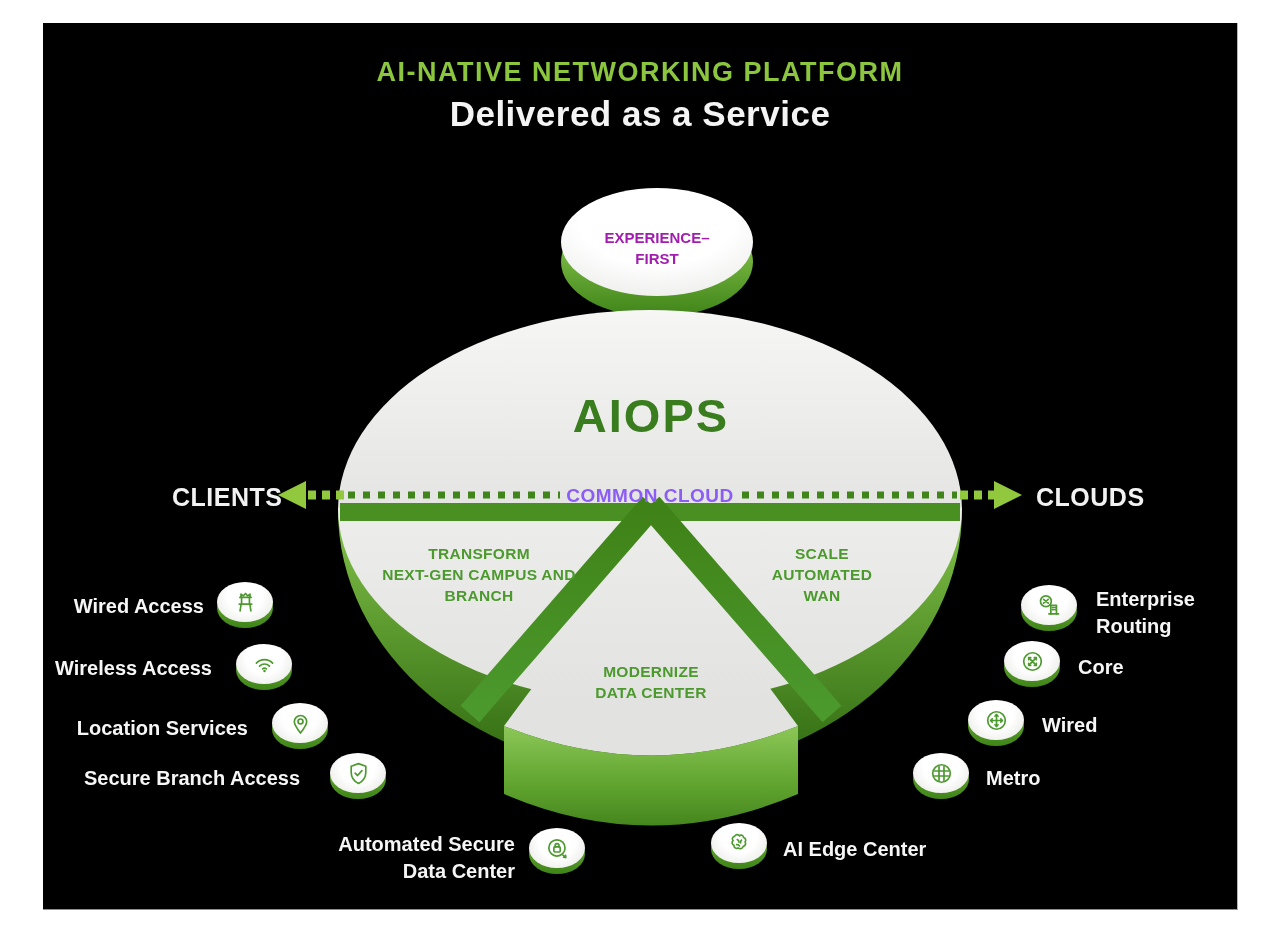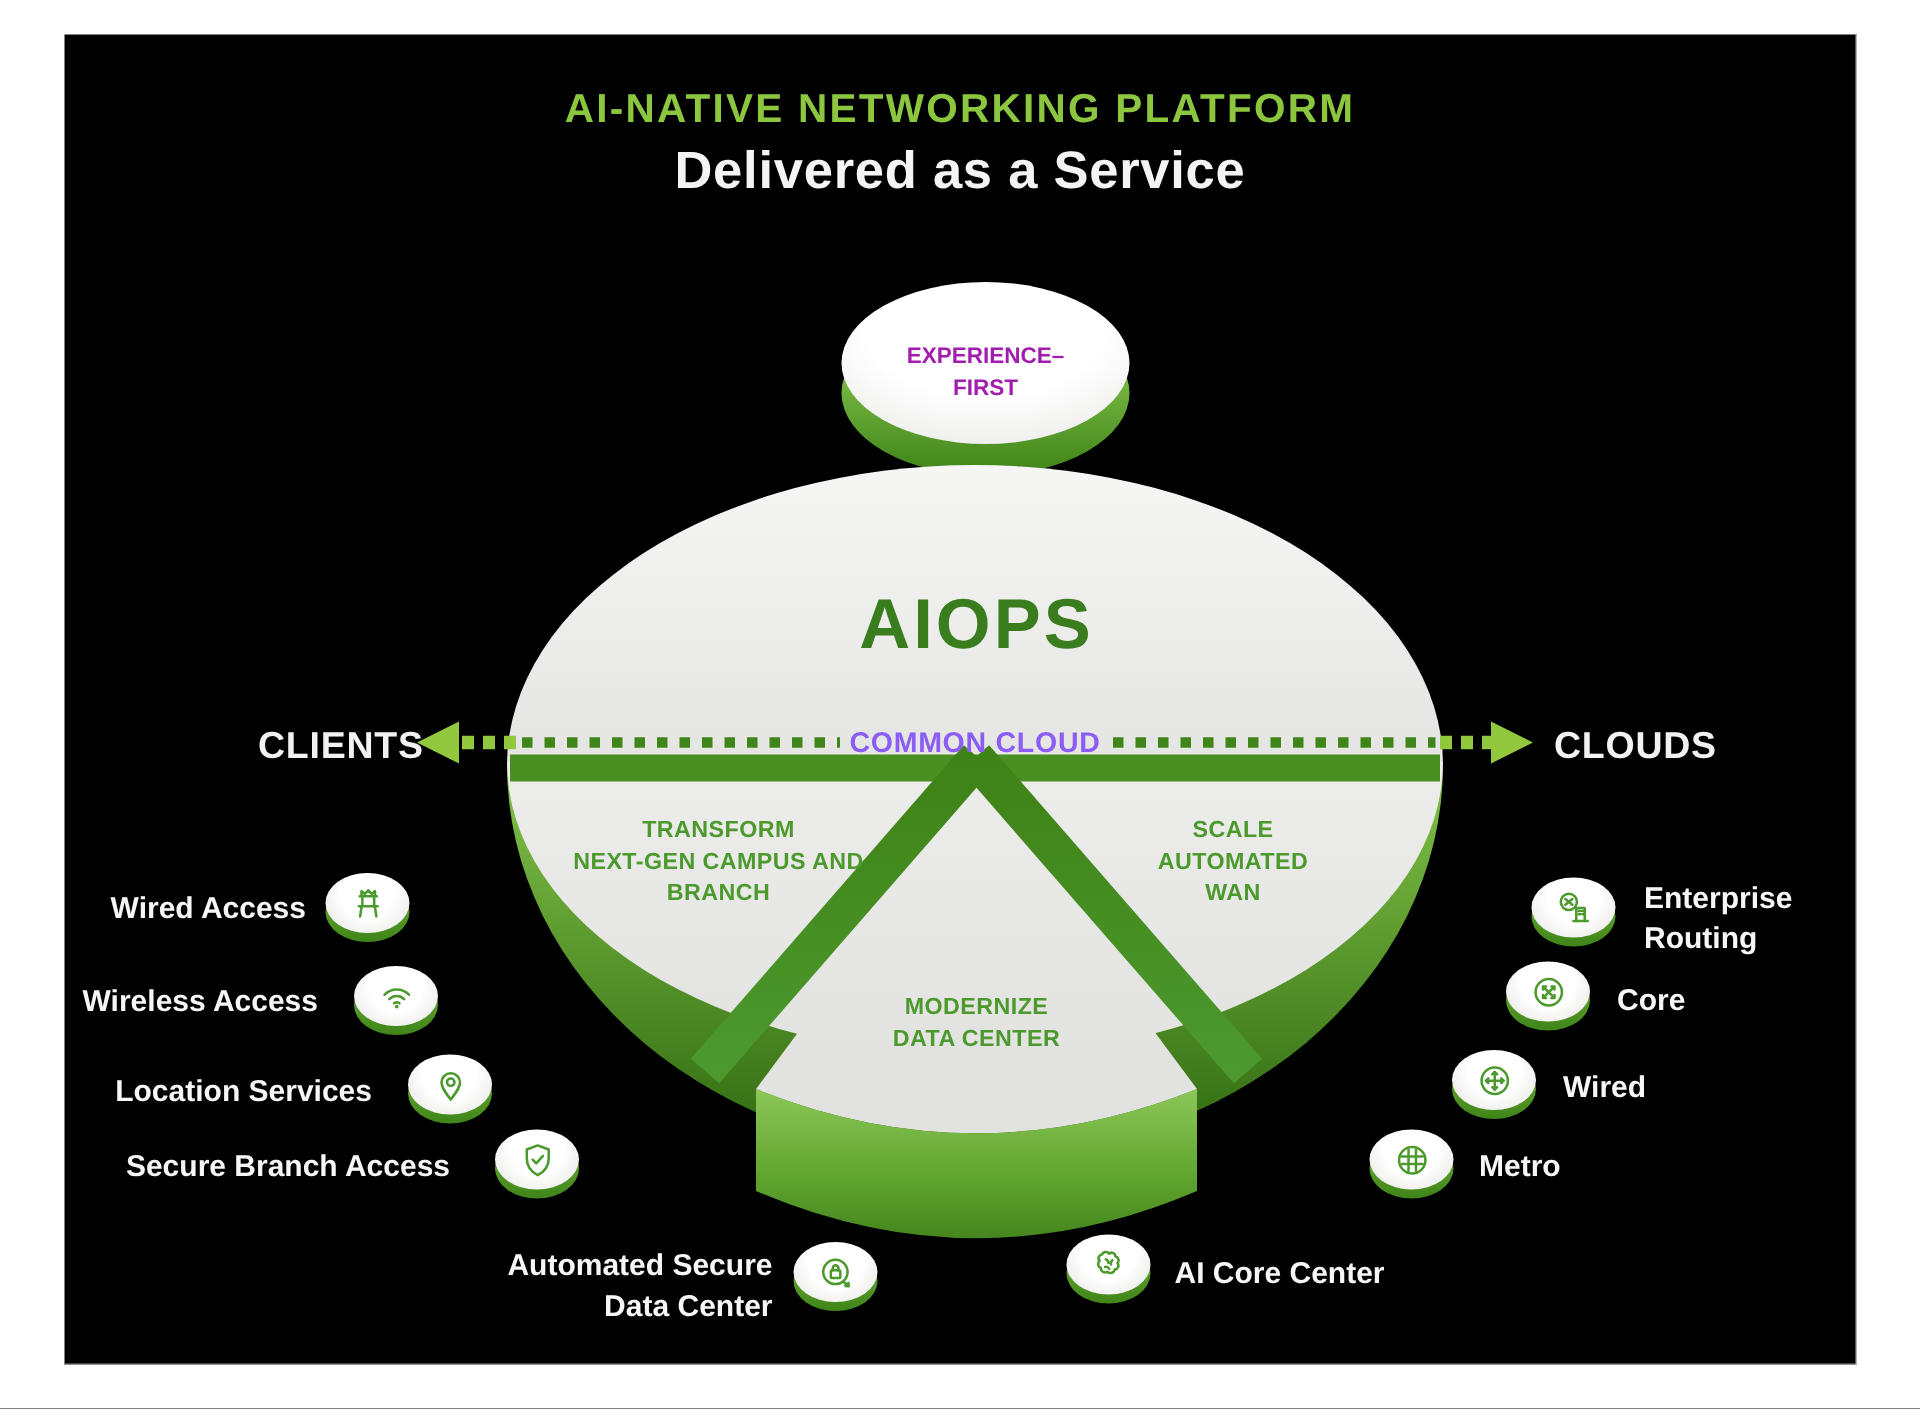--- a/index.html
+++ b/index.html
@@ -249,21 +249,21 @@
 <div class="abs item-label" style="left:986px;top:765px;text-align:right;">Metro</div>
 <div class="abs coin" style="left:913px;top:753px;">
   <div class="coin-face">
       <svg width="27" height="27" viewBox="0 0 24 24">
     <circle cx="12" cy="12" r="7.8"></circle>
     <path d="M9.8 5.8 V18.2 M14.2 5.8 V18.2 M5.8 9.8 H18.2 M5.8 14.2 H18.2"></path>
   </svg>
     </div>
 </div>
 
-<div class="abs item-label" style="left:783px;top:836px;">AI Core Center</div>
+<div class="abs item-label" style="left:783px;top:836px;">AI Edge Center</div>
 <div class="abs coin" style="left:711px;top:823px;">
   <div class="coin-face">
       <svg width="27" height="27" viewBox="0 0 24 24">
     <path d="M12 5.2 c-1-1.6-3.6-1.4-4.3.4 -1.9.2-2.7 2.5-1.4 3.8 -1.5 1.2-1 3.6.8 4.2 -.3 2 1.9 3.3 3.6 2.3 1.7 1.4 4.2.6 4.6-1.4 1.9-.2 2.8-2.4 1.6-3.8 1.3-1.4.5-3.6-1.3-4 -.1-1.9-2.4-2.9-3.6-1.5 Z"></path>
     <path d="M10 8.5 c1 .5 1.5 1.2 1.5 2.2 M13.8 9 c-.8.7-1 1.5-.8 2.5 M9.5 13 c1.2-.3 2 .2 2.5 1.2"></path>
   </svg>
     </div>
 </div>
 
 </body></html>

